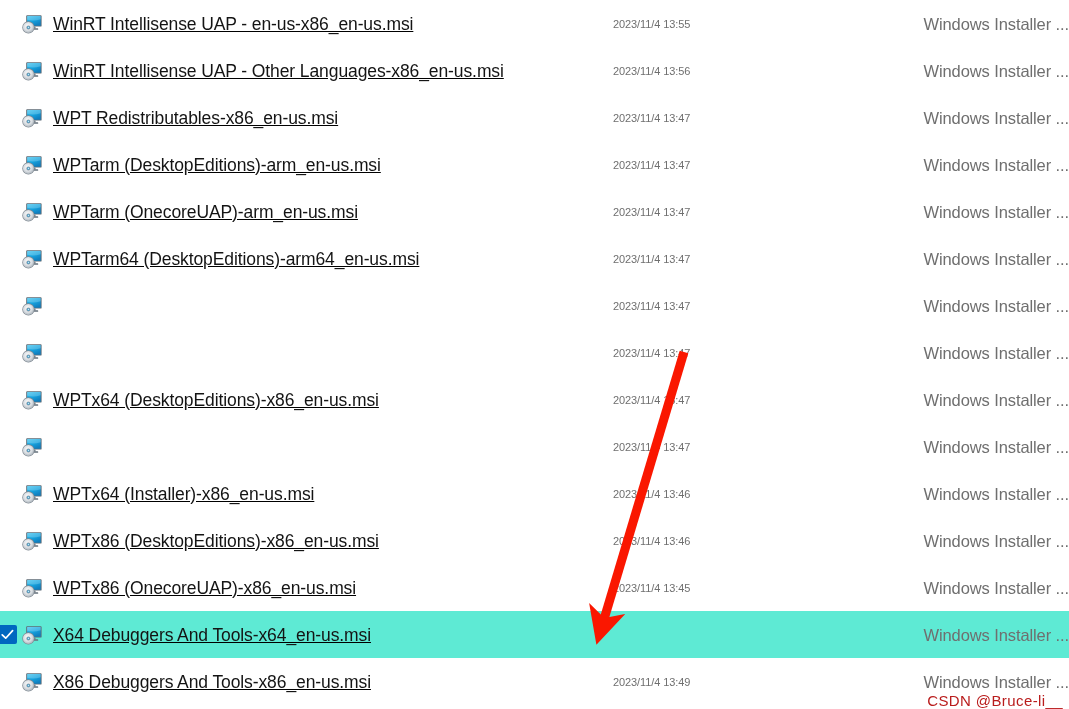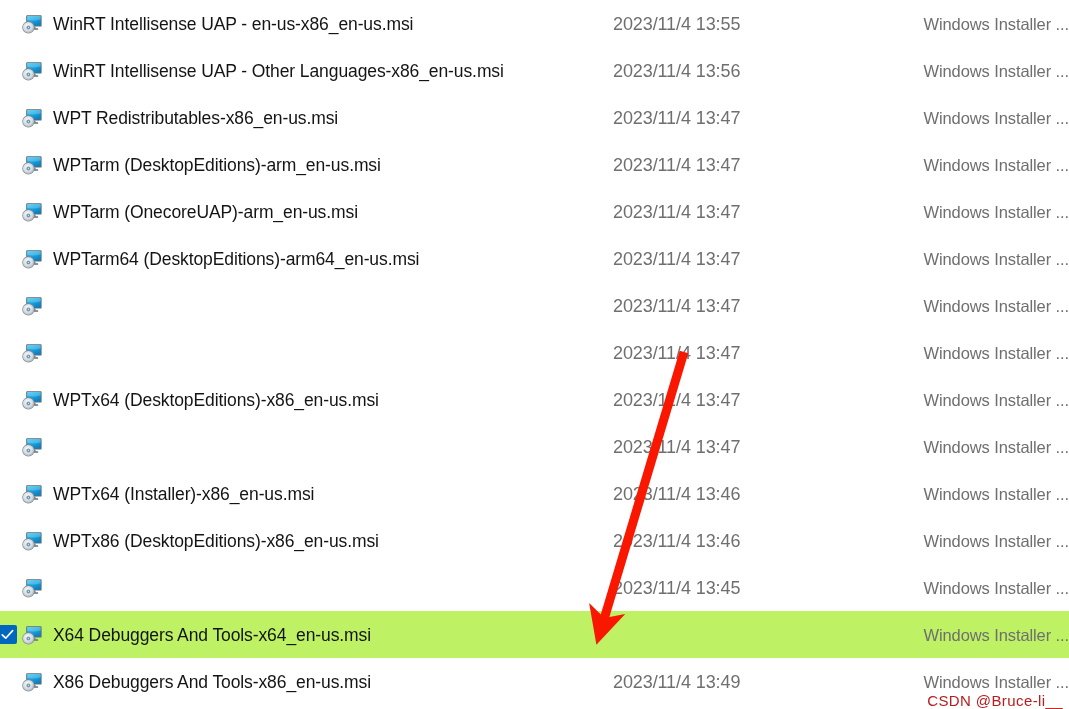--- a/index.html
+++ b/index.html
@@ -26,21 +26,21 @@
 
   .file-row {
     position: relative;
     display: flex;
     align-items: center;
     height: 47px;
     width: 1069px;
     background: transparent;
   }
   .file-row.selected {
-    background: #bef264;
+    background: #5eead4;
   }
 
   .checkbox-cell {
     width: 21px;
     min-width: 21px;
     height: 47px;
     display: flex;
     align-items: center;
     justify-content: flex-start;
     padding-left: 0px;
@@ -56,20 +56,21 @@
   }
   .file-row.selected .checkbox { display: block; }
   .checkbox svg { display: block; }
 
   .name-cell {
     display: flex;
     align-items: flex-end;
     width: 592px;
     min-width: 592px;
     overflow: hidden;
+    text-decoration: underline;
   }
 
   .msi-icon {
     width: 22px;
     height: 22px;
     min-width: 22px;
     margin-right: 10px;
     position: relative;
     display: block;
   }
@@ -78,21 +79,21 @@
     font-size: 17.5px;
     color: #141414;
     line-height: 22px;
     white-space: nowrap;
     letter-spacing: -0.1px;
   }
 
   .date-cell {
     width: 244px;
     min-width: 244px;
-    font-size: 18px;
+    font-size: 11px;
     color: #6f6f6f;
     line-height: 22px;
     white-space: nowrap;
     letter-spacing: -0.1px;
   }
 
   .type-cell {
     flex: 1;
     font-size: 16.5px;
     color: #6f6f6f;
@@ -533,20 +534,21 @@
               <rect x="6.1" y="3.1" width="13.6" height="9.6" rx="0.5" fill="url(#scr)"></rect>
               <path d="M6.1 3.1 h13.6 v3.1 c-4.6 1.6 -9.3 1.9 -13.6 0.6 z" fill="#ffffff" opacity="0.22"></path>
               <rect x="11.2" y="13.6" width="3.4" height="1.9" fill="#7a868f"></rect>
               <rect x="8.6" y="15.3" width="8.6" height="1.5" rx="0.6" fill="#66727c"></rect>
               <circle cx="7.4" cy="14.4" r="6.1" fill="#7d8790"></circle>
               <circle cx="7.4" cy="14.4" r="5.5" fill="url(#disc)"></circle>
               <circle cx="7.4" cy="14.4" r="2.0" fill="#8e979f"></circle>
               <circle cx="7.4" cy="14.4" r="1.25" fill="#3aa8dd"></circle>
               <circle cx="7.4" cy="14.4" r="0.55" fill="#e9eef2"></circle>
             </svg></span>
+          <span class="file-name">WPTx86 (OnecoreUAP)-x86_en-us.msi</span>
         </div>
         <div class="date-cell">2023/11/4 13:45</div>
         <div class="type-cell">Windows Installer ...</div>
       </div>
       <div class="file-row selected">
         <div class="checkbox-cell">
           <div class="checkbox">
             <svg width="19" height="19" viewBox="0 0 19 19" xmlns="http://www.w3.org/2000/svg">
               <path d="M4.2 9.8 L7.7 13.2 L14.6 5.6" fill="none" stroke="#ffffff" stroke-width="1.7" stroke-linecap="round" stroke-linejoin="round"></path>
             </svg>

